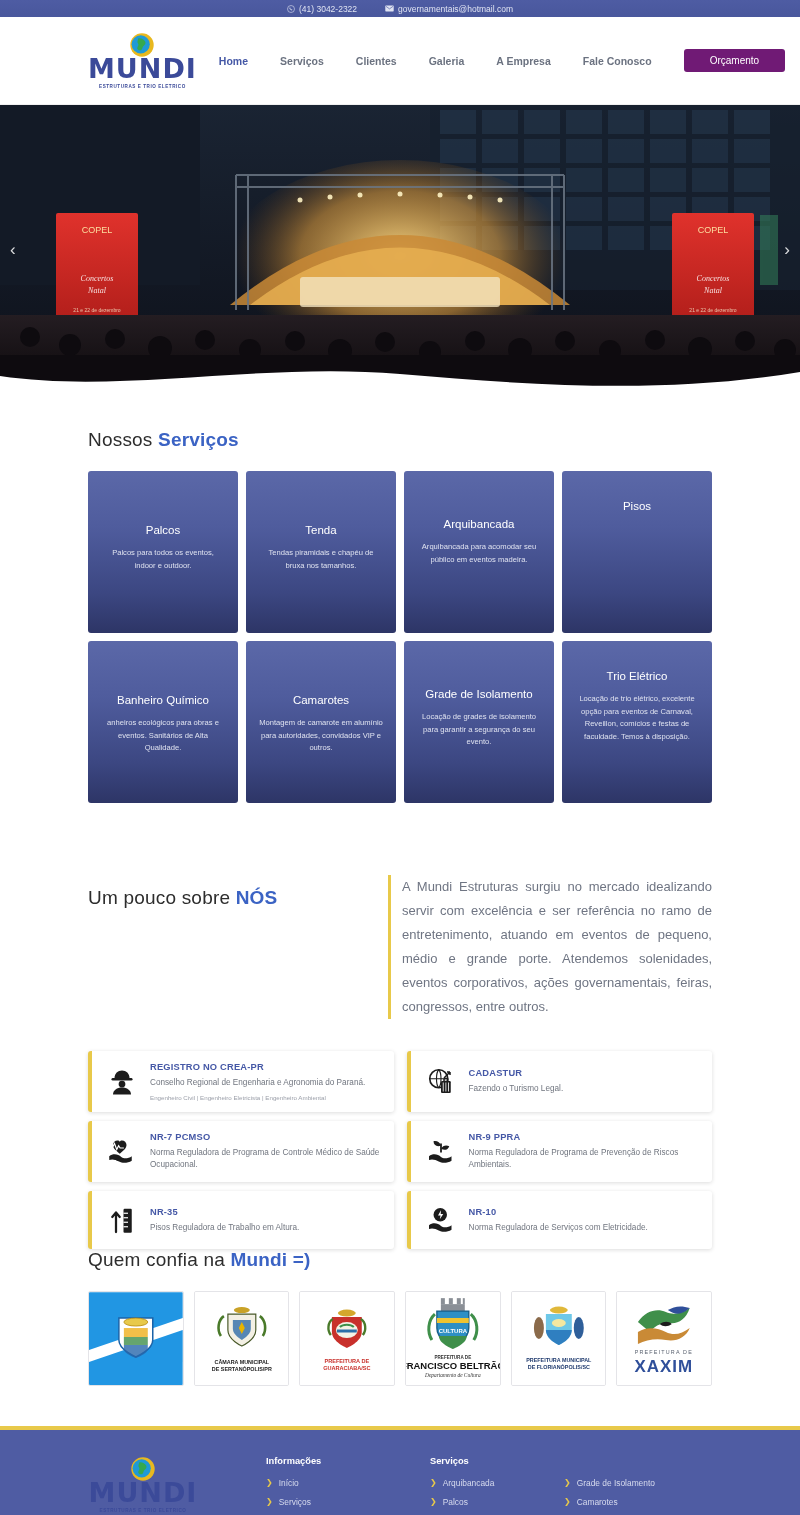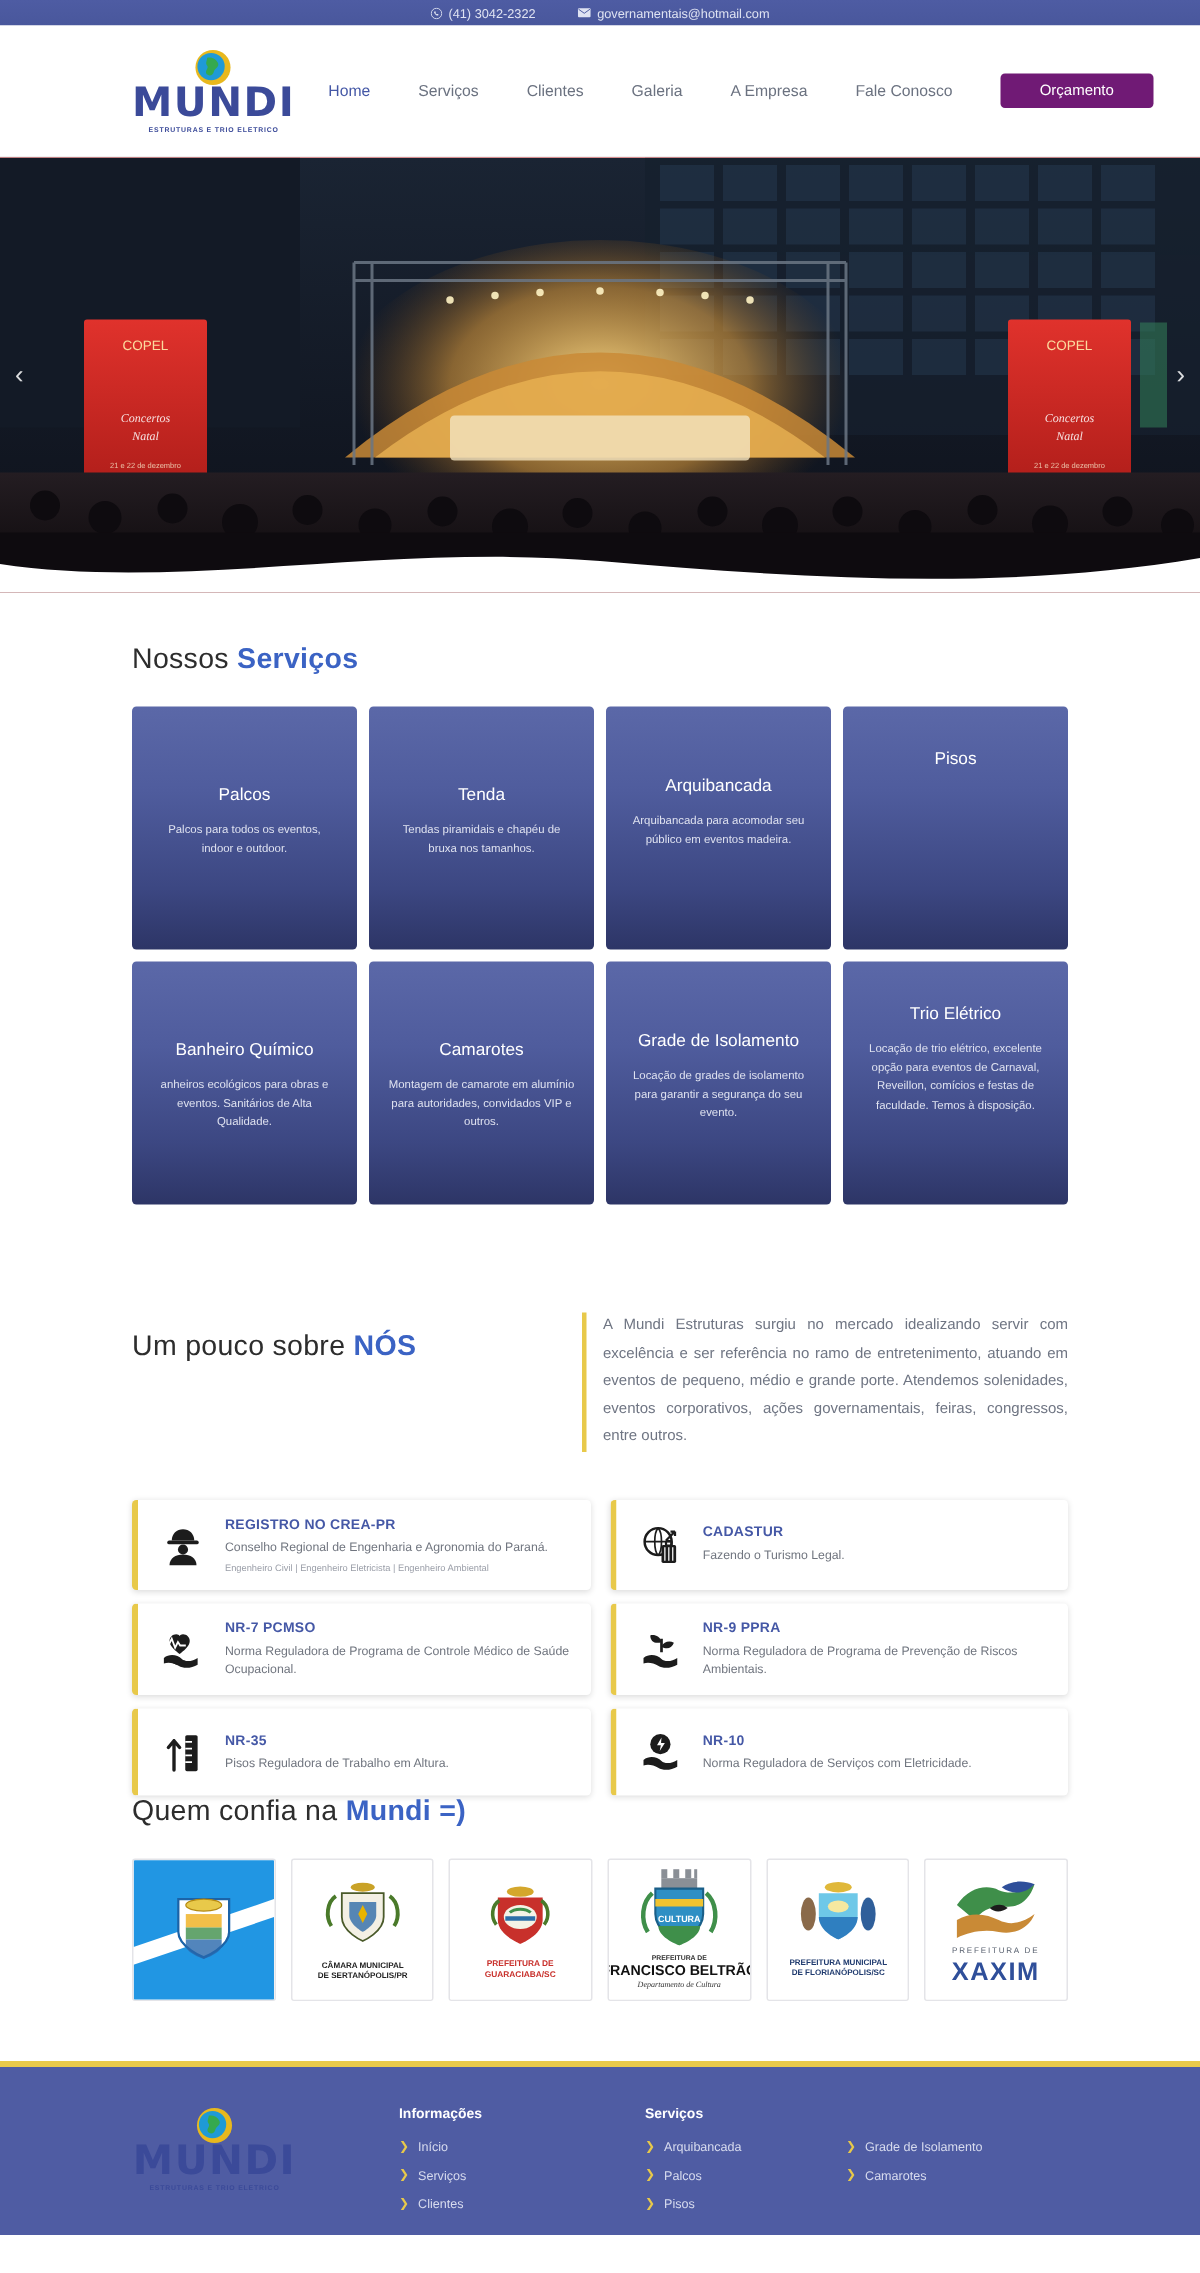--- a/index.html
+++ b/index.html
@@ -52,40 +52,41 @@
     color: #3b4a99;
     margin-top: 2px;
     font-weight: 700;
   }
   .nav { display: flex; align-items: center; gap: 32px; margin-left: 22px; flex: 1; }
   .nav a {
     font-size: 10.5px;
     color: #6b7280;
     text-decoration: none;
     white-space: nowrap;
+    font-weight: bold;
   }
   .nav a.active { color: #4558a6; }
   .btn-orcamento {
     margin-left: auto;
     background: #701a75;
     color: #fff;
     font-size: 10px;
     padding: 6px 26px;
     border: none;
     border-radius: 3px;
     cursor: pointer;
     white-space: nowrap;
   }
 
   
   .hero {
     position: relative;
     height: 290px;
     overflow: hidden;
-    background: #ef4444;
+    background: #d946ef;
   }
   .hero-photo { position: absolute; inset: 0; }
   .hero-arrow {
     position: absolute;
     top: 50%;
     transform: translateY(-50%);
     color: rgba(255,255,255,.85);
     font-size: 17px;
     cursor: pointer;
     z-index: 4;
@@ -154,21 +155,21 @@
     color: #dfe2f0;
   }
 
   
   .about { padding-top: 62px; display: flex; align-items: flex-start; }
   .about-left { width: 300px; padding-top: 12px; }
   .about-right {
     flex: 1;
     border-left: 3px solid #e8c94a;
     padding-left: 11px;
-    font-size: 10px;
+    font-size: 13px;
     line-height: 1.85;
     color: #6f7583;
     text-align: justify;
   }
 
   .certs {
     margin-top: 32px;
     display: grid;
     grid-template-columns: 1fr 1fr;
     gap: 9px 13px;

